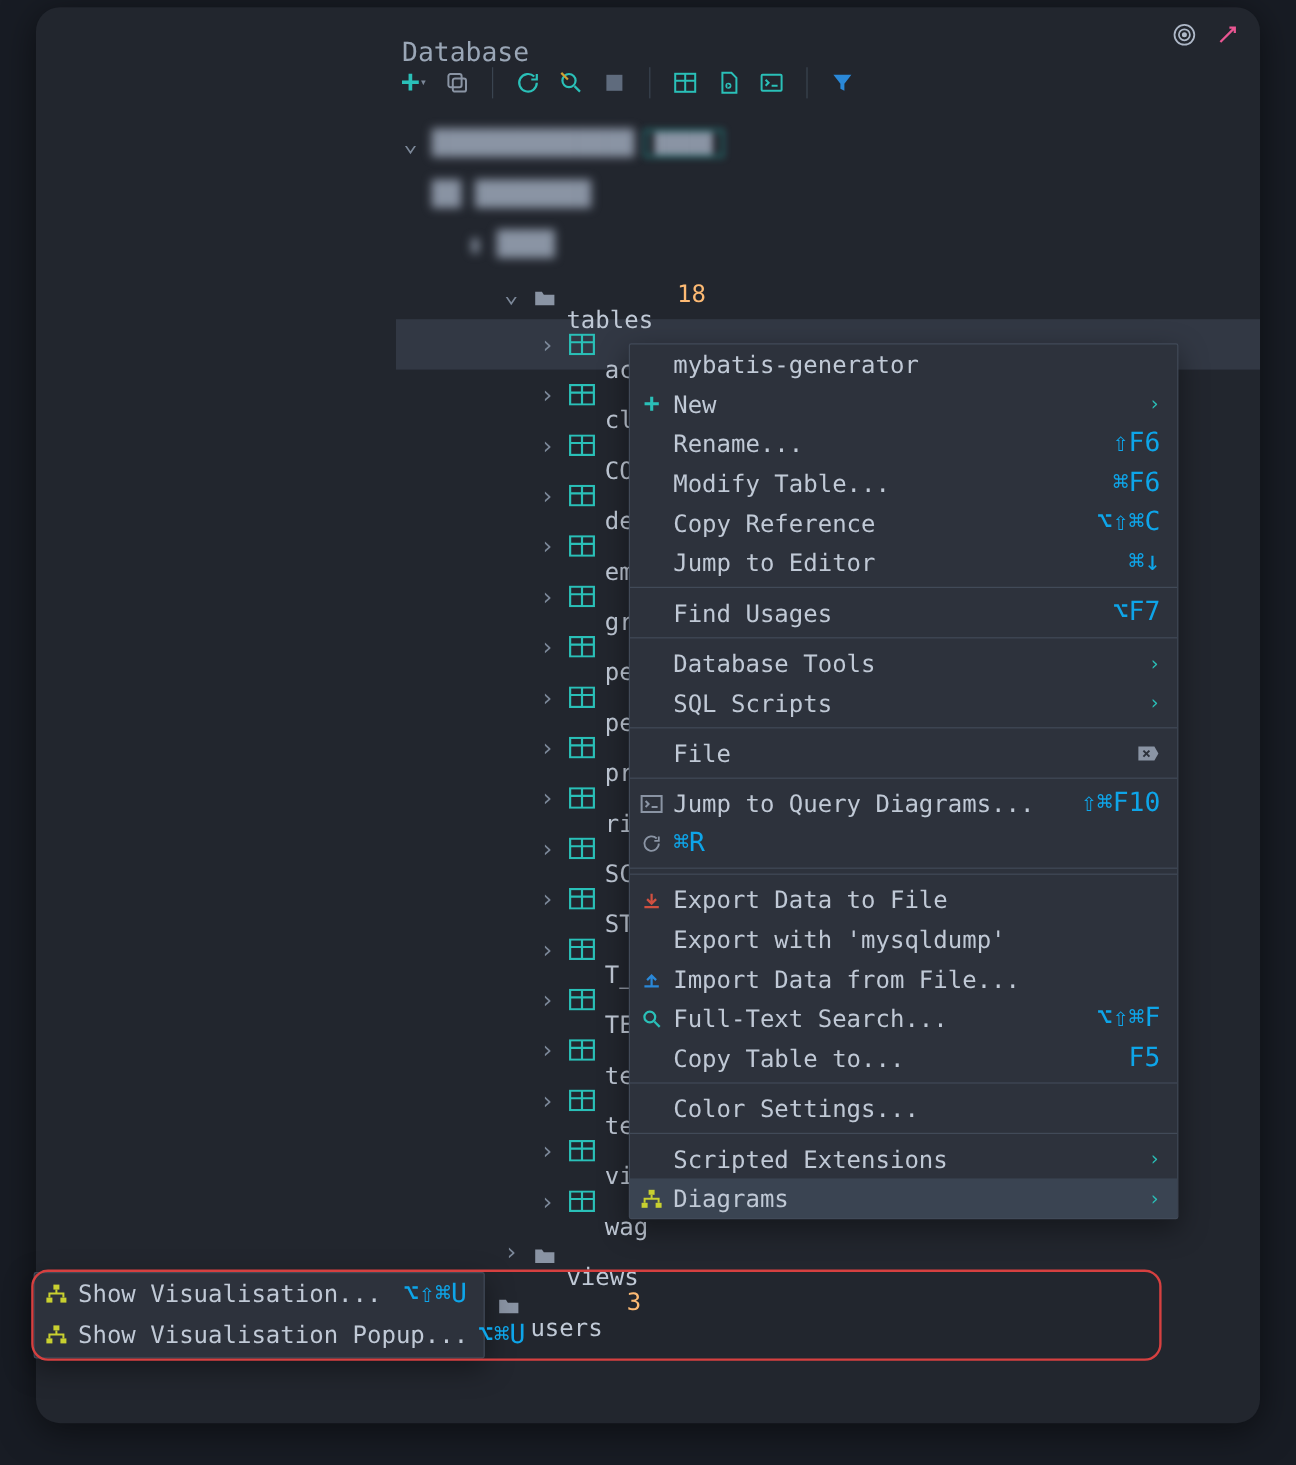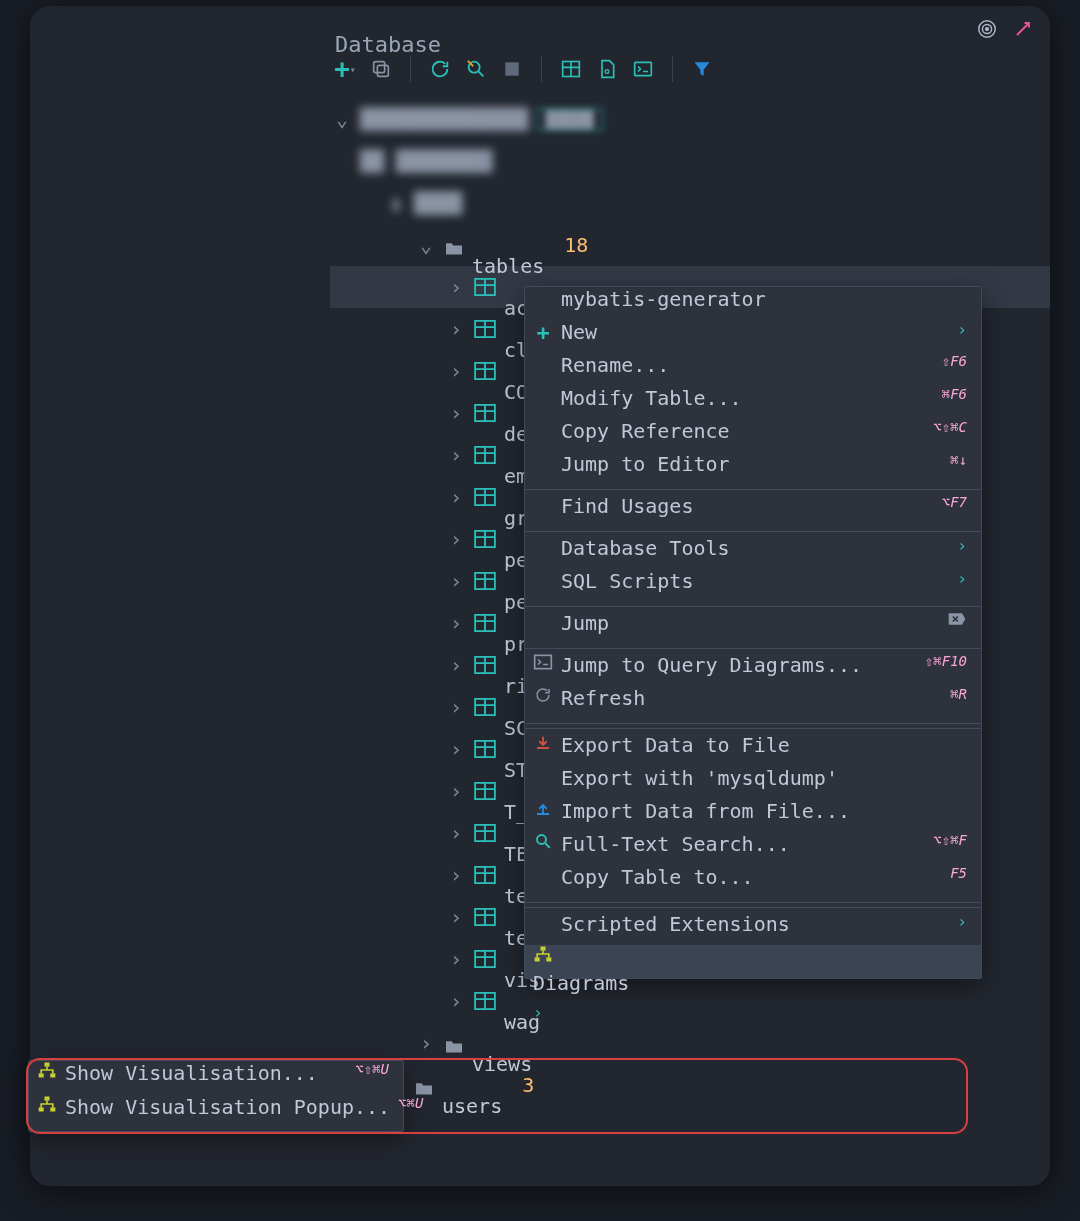--- a/index.html
+++ b/index.html
@@ -93,46 +93,44 @@
     left: 494px; top: 280px;
     width: 458px;
     background: #2d323c;
     border: 1px solid #414a58;
     box-shadow: 0 8px 24px rgba(0,0,0,0.4);
     border-radius: 2px;
     font-size: 20px;
   }
   .menu-item {
     display: flex;
-    align-items: flex-start;
+    align-items: center;
     height: 33px;
     padding: 0 14px 0 8px;
     gap: 8px;
     cursor: default;
   }
   .menu-item.highlighted {
     background: #3a4452;
-    flex-direction: column;
   }
   .menu-item .mi-icon {
     width: 20px;
     display: inline-flex;
     justify-content: center;
     flex-shrink: 0;
   }
   .menu-item .mi-label {
     flex: 1;
     color: #c0c9d6;
     white-space: nowrap;
   }
   .menu-item.disabled .mi-label { color: #5f6b7d; }
   .menu-item .mi-shortcut {
-    color: #f9a8d4;
-    font-size: 14px;
-    font-style: italic;
+    color: #0ea5e9;
+    font-size: 22px;
   }
   .menu-item .mi-sub {
     color: #2ac0b8;
     font-size: 16px;
   }
   .menu-sep {
     height: 1px;
     background: #414a58;
     margin: 4px 0;
   }
@@ -502,21 +500,21 @@
         <span class="mi-sub">›</span>
       </div>
       <div class="menu-item">
         <span class="mi-icon"></span>
         <span class="mi-label">SQL Scripts</span>
         <span class="mi-sub">›</span>
       </div>
       <div class="menu-sep"></div>
       <div class="menu-item">
         <span class="mi-icon"></span>
-        <span class="mi-label">Jump</span>
+        <span class="mi-label">File</span>
         <span class="mi-icon">
           <svg viewBox="0 0 24 18" width="20" height="16" fill="#8a94a4">
             <path d="M2 2h16l4 7-4 7H2z"></path>
             <path d="M7 6l6 6M13 6l-6 6" stroke="#2d323c" stroke-width="2"></path>
           </svg>
         </span>
       </div>
       <div class="menu-sep"></div>
       <div class="menu-item">
         <span class="mi-icon">
@@ -527,21 +525,20 @@
         </span>
         <span class="mi-label">Jump to Query Diagrams...</span>
         <span class="mi-shortcut">⇧⌘F10</span>
       </div>
       <div class="menu-item">
         <span class="mi-icon">
           <svg viewBox="0 0 24 24" width="18" height="18" fill="none" stroke="#8a94a4" stroke-width="2">
             <path d="M20 12a8 8 0 1 1-2.34-5.66M20 4v5h-5"></path>
           </svg>
         </span>
-        <span class="mi-label">Refresh</span>
         <span class="mi-shortcut">⌘R</span>
       </div>
       <div class="menu-sep"></div>
       <div class="menu-sep"></div>
       <div class="menu-item">
         <span class="mi-icon">
           <svg viewBox="0 0 24 20" width="18" height="18" fill="none" stroke="#d05040" stroke-width="2.5">
             <path d="M12 3v10M7 9l5 5 5-5M4 18h16"></path>
           </svg>
         </span>
@@ -568,20 +565,24 @@
         </span>
         <span class="mi-label">Full-Text Search...</span>
         <span class="mi-shortcut">⌥⇧⌘F</span>
       </div>
       <div class="menu-item">
         <span class="mi-icon"></span>
         <span class="mi-label">Copy Table to...</span>
         <span class="mi-shortcut">F5</span>
       </div>
       <div class="menu-sep"></div>
+      <div class="menu-item">
+        <span class="mi-icon"></span>
+        <span class="mi-label">Color Settings...</span>
+      </div>
       <div class="menu-sep"></div>
       <div class="menu-item">
         <span class="mi-icon"></span>
         <span class="mi-label">Scripted Extensions</span>
         <span class="mi-sub">›</span>
       </div>
       <div class="menu-item highlighted">
         <span class="mi-icon">
           <svg viewBox="0 0 24 20" width="20" height="18" fill="#c8d030">
             <rect x="9" y="1" width="6" height="5"></rect>

